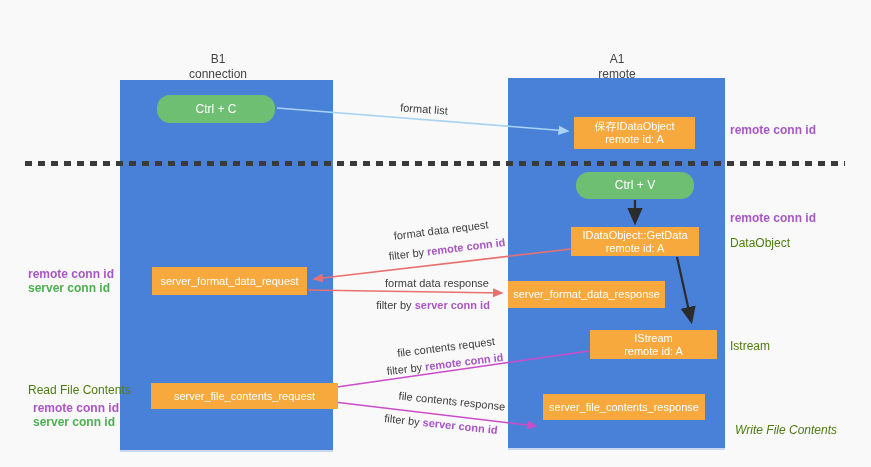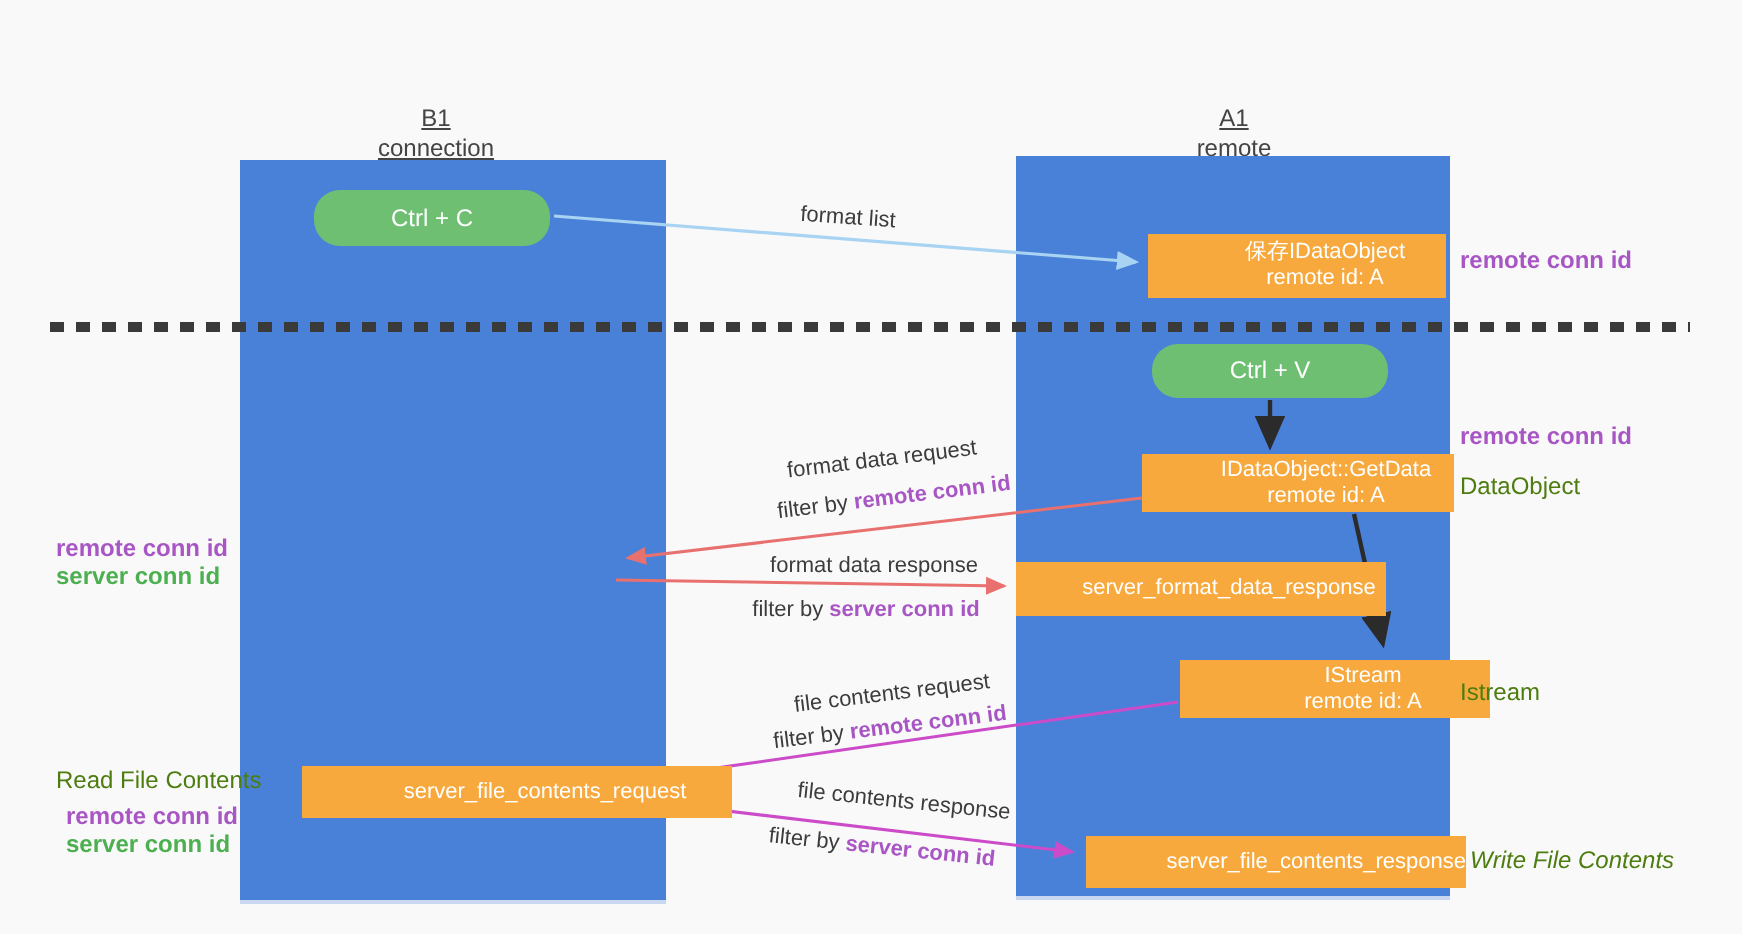--- a/index.html
+++ b/index.html
@@ -1,25 +1,25 @@
 <!DOCTYPE html>
 <html><head>
 <meta charset="utf-8">
 <style>
   html,body{margin:0;padding:0;background:#f9f9f9;}
   .canvas{position:relative;width:871px;height:467px;background:#f9f9f9;
           font-family:"Liberation Sans",sans-serif;overflow:hidden;}
   .title{position:absolute;left:287px;top:8px;width:300px;text-align:center;
          font-size:15px;line-height:19px;color:#333;}
-  .hdr{position:absolute;width:120px;text-align:center;font-size:12px;line-height:15px;color:#444;text-decoration:underline;}
+  .hdr{position:absolute;width:120px;text-align:center;font-size:12px;line-height:15px;color:#444;}
   .col{position:absolute;background:#4a81d8;border-bottom:2px solid #c9d8f0;}
   .node{position:absolute;display:flex;flex-direction:column;align-items:center;justify-content:center;
         color:#fff;font-size:11px;line-height:13px;text-align:center;}
   .green{background:#6fbf73;font-size:12px;border-radius:13px;}
-  .orange{background:#f8a93d;padding-left:28px;}
+  .orange{background:#f8a93d;}
   .dash{position:absolute;left:25px;top:161px;width:820px;height:5px;
         background:repeating-linear-gradient(90deg,#3a3a3a 0 7px,rgba(0,0,0,0) 7px 13px);}
   .elabel{position:absolute;font-size:11px;color:#3c3c3c;white-space:nowrap;}
   .rotC{transform:translate(-50%,-50%);}
   .rotU{transform:translate(-50%,-50%) rotate(-7deg);}
   .rotD{transform:translate(-50%,-50%) rotate(6deg);}
   .rotL{transform:translate(-50%,-50%) rotate(4deg);}
   .ann{position:absolute;font-size:12px;color:#4d7c0f;white-space:nowrap;}
   .purple{color:#a956c5;font-weight:bold;}
   .greentxt{color:#4caf50;font-weight:bold;}
@@ -76,31 +76,34 @@
     <div>保存IDataObject</div>
     <div>remote id: A</div>
   </div>
   <div class="node green" style="left:576px;top:172px;width:118px;height:27px;">
     <div>Ctrl + V</div>
   </div>
   <div class="node orange" style="left:571px;top:227px;width:128px;height:29px;">
     <div>IDataObject::GetData</div>
     <div>remote id: A</div>
   </div>
+  <div class="node orange" style="left:152px;top:267px;width:155px;height:28px;">
+    <div>server_format_data_request</div>
+  </div>
   <div class="node orange" style="left:508px;top:281px;width:157px;height:27px;">
     <div>server_format_data_response</div>
   </div>
   <div class="node orange" style="left:590px;top:330px;width:127px;height:29px;">
     <div>IStream</div>
     <div>remote id: A</div>
   </div>
   <div class="node orange" style="left:151px;top:383px;width:187px;height:26px;">
     <div>server_file_contents_request</div>
   </div>
-  <div class="node orange" style="left:543px;top:418px;width:162px;height:26px;align-items:flex-end;">
+  <div class="node orange" style="left:543px;top:394px;width:162px;height:26px;">
     <div>server_file_contents_response</div>
   </div>
 
   <div class="elabel rotL" style="left:424px;top:109px;">format list</div>
 
   <div class="elabel rotU" style="left:441px;top:230px;">format data request</div>
   <div class="elabel rotU" style="left:447px;top:249px;">
     <span>filter by</span>
     <span class="purple">remote conn id</span>
   </div>

